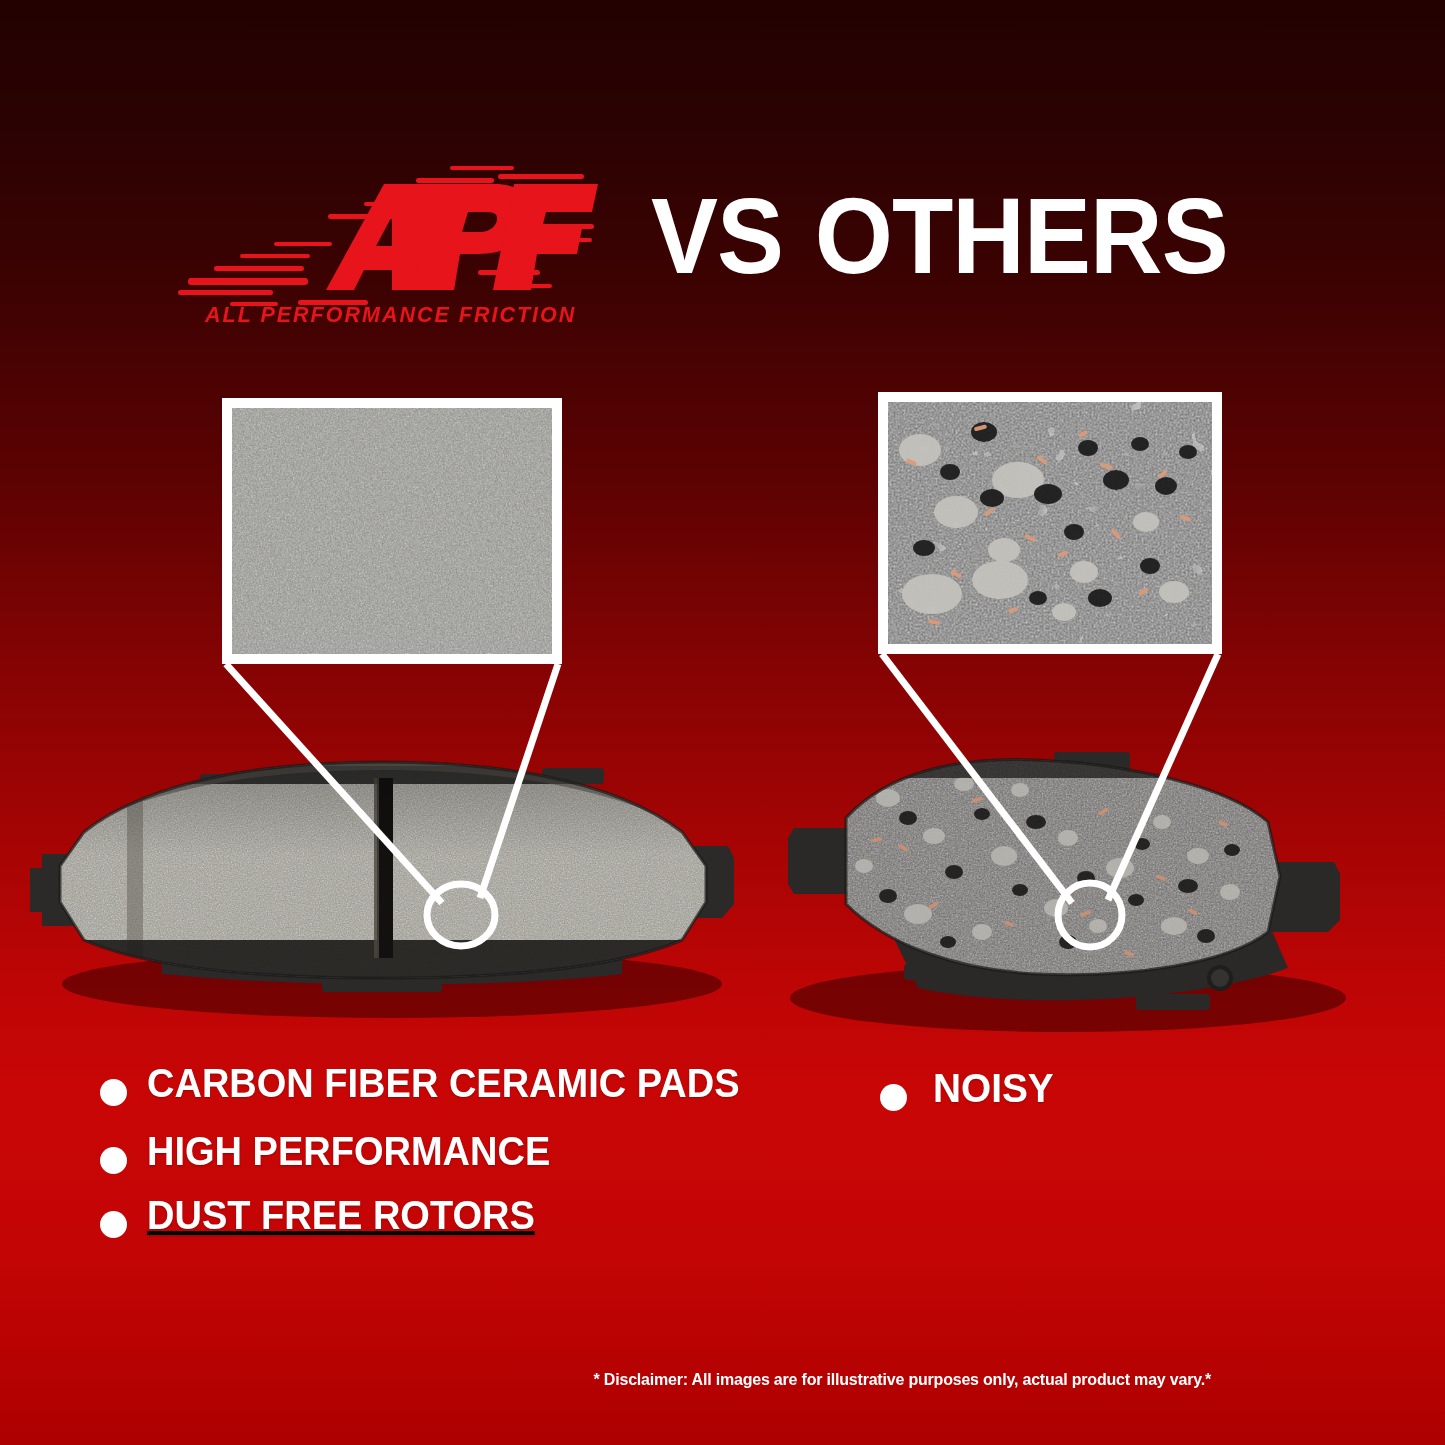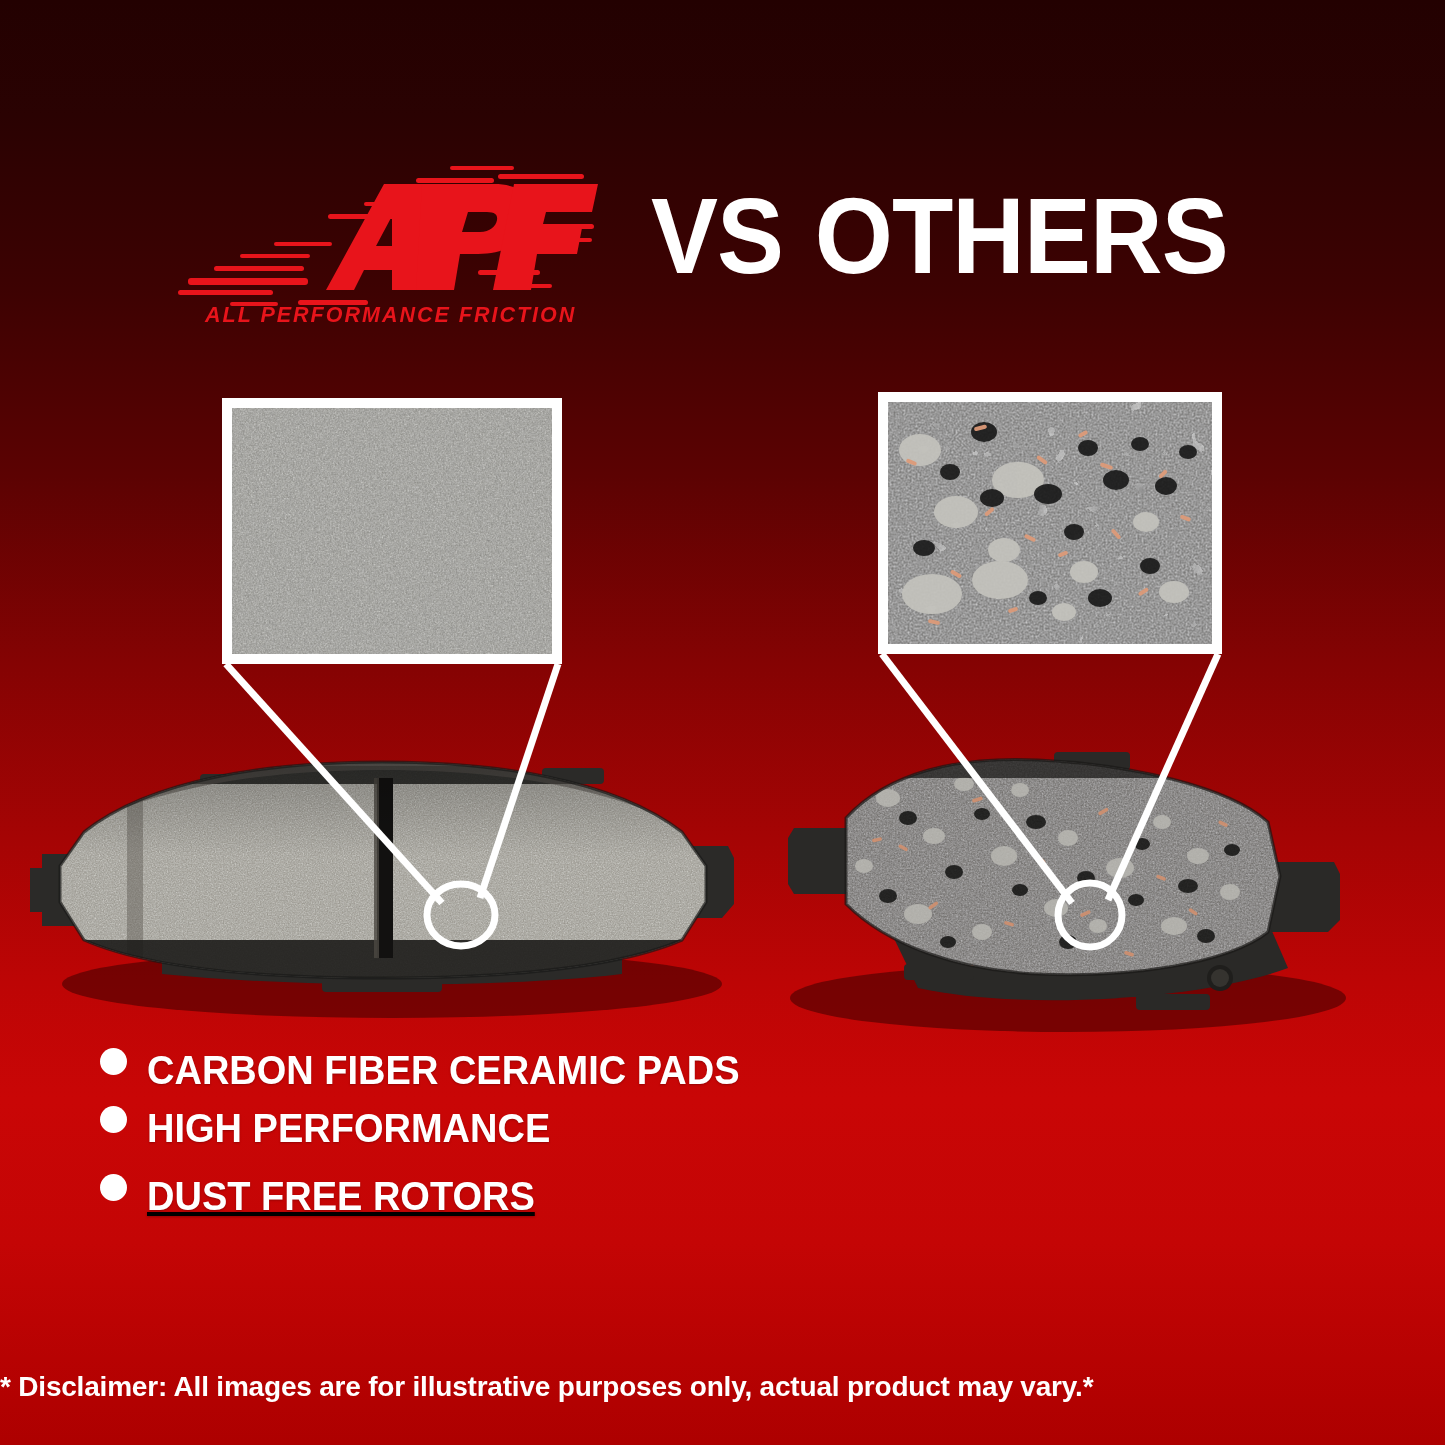--- a/index.html
+++ b/index.html
@@ -50,21 +50,21 @@
   #connectors{position:absolute;left:0;top:0;width:1445px;height:1445px;pointer-events:none;}
 
   
   #pad-left{position:absolute;left:22px;top:726px;width:720px;height:300px;}
   #pad-right{position:absolute;left:768px;top:726px;width:580px;height:320px;}
 
   
   .list{position:absolute;}
   #list-left{left:100px;top:1048px;width:700px;}
   #list-right{left:880px;top:1048px;width:430px;}
-  .li{display:flex;align-items:flex-start;}
+  .li{display:flex;align-items:flex-end;}
   #list-left .li{height:63px;}
   #list-right .li{height:63px;}
   .bullet{
     width:27px;height:27px;border-radius:50%;background:#ffffff;
     flex:0 0 27px;margin-right:20px;
   }
   #list-right .bullet{margin-right:26px;}
   .li-text{
     color:#ffffff;font-weight:bold;white-space:nowrap;
     font-family:"Liberation Sans", sans-serif;
@@ -73,22 +73,22 @@
   #list-left .li-text{font-size:40px;transform:scaleX(0.95);transform-origin:left center;}
   #list-right .li-text{font-size:40px;transform:scaleX(0.97);transform-origin:left center;}
 
   
   #list-left .li:nth-child(1){height:58px;}
   #list-left .li:nth-child(2){height:68px;}
   #list-left .li:nth-child(3){height:64px;text-decoration:underline;}
   #list-left .li:nth-child(4){height:62px;flex-direction:column;}
 
   .disclaimer{
-    position:absolute;left:0;top:1371px;width:1211px;text-align:left;
-    color:#ffffff;font-size:28px;font-weight:bold;
+    position:absolute;left:0;top:1371px;width:1211px;text-align:right;
+    color:#ffffff;font-size:16px;font-weight:bold;
     font-family:"Liberation Sans", sans-serif;
     letter-spacing:-0.2px;
   }
 </style>
 </head>
 <body>
 
 <div id="stage">
 
   <div class="logo-wrap">
@@ -434,17 +434,21 @@
       <span class="bullet"></span>
       <span class="li-text">HIGH PERFORMANCE</span>
     </div>
     <div class="li">
       <span class="bullet"></span>
       <span class="li-text">DUST FREE ROTORS</span>
     </div>
   </div>
 
   <div class="list" id="list-right">
+    <div class="li">
+      <span class="bullet"></span>
+      <span class="li-text">NOISY</span>
+    </div>
   </div>
 
   <div class="disclaimer">* Disclaimer: All images are for illustrative purposes only, actual product may vary.*</div>
 
 </div>
 
 </body></html>

